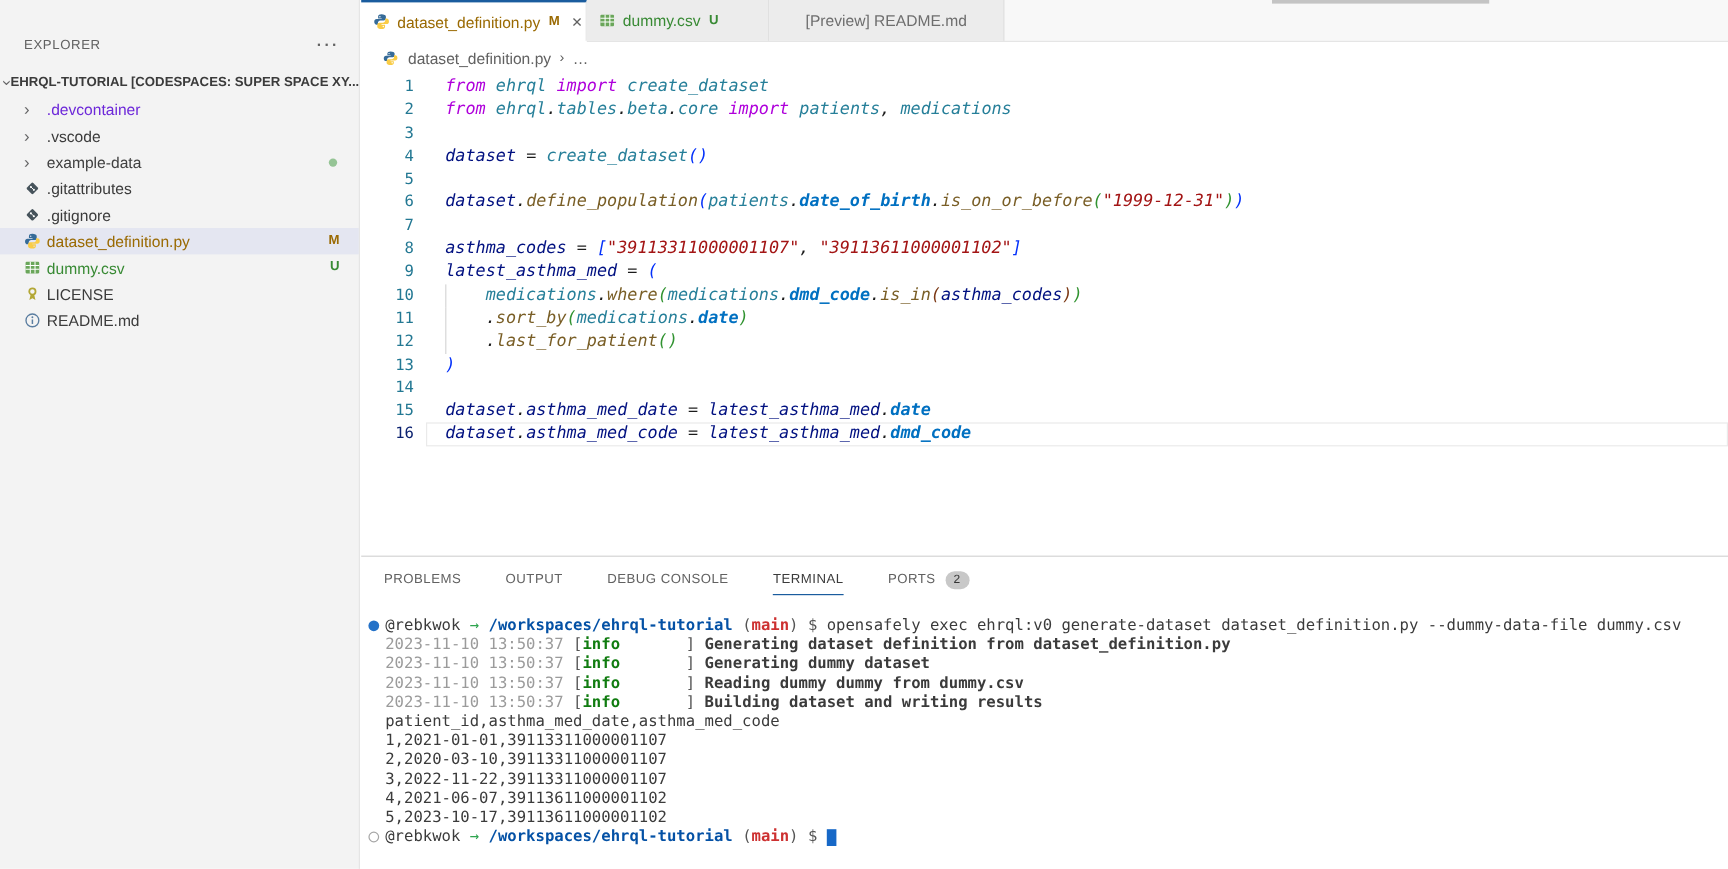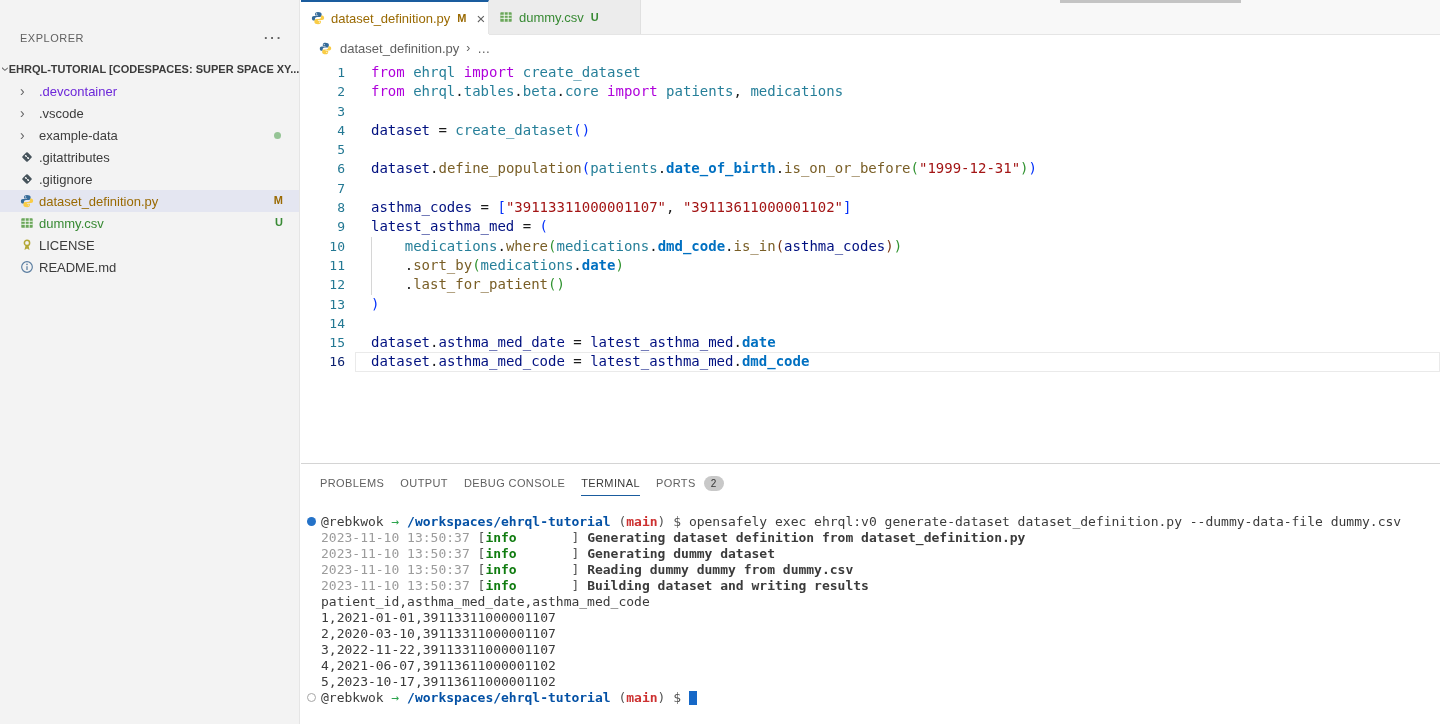--- a/index.html
+++ b/index.html
@@ -45,33 +45,33 @@
   .breadcrumb { display:flex; align-items:center; height:26px; background:#ffffff;
                 padding-left:18px; font-size:13px; color:#616161; }
   .breadcrumb .fi { margin-right:5px; }
   .bc-sep { margin:0 7px; color:#616161; font-size:12px; }
 
   
   .editor { position:relative; height:402px; background:#ffffff; padding-top:2px;
             font-family:"DejaVu Sans Mono", monospace; font-size:14px; overflow:hidden; }
   .code-line { position:relative; display:flex; height:19.3px; line-height:19.3px; white-space:pre; }
   .ln { width:44px; flex:none; text-align:right; color:#237893; font-size:13px; }
-  .code { margin-left:26px; }
+  .code { margin-left:26px;font-style:italic; }
   .guide { position:absolute; left:70px; top:0; bottom:0; border-left:1px solid #d6d6d6; }
   .code-line.current::before { content:""; position:absolute; left:54px; right:0; top:0; bottom:0;
                                border:1px solid #eaeaea; pointer-events:none; }
   .code-line.current .ln { color:#0b216f; }
   .tk-k{color:#af00db} .tk-m{color:#267f99} .tk-v{color:#001080}
   .tk-a{color:#0070c1;font-weight:bold} .tk-f{color:#795e26} .tk-s{color:#a31515}
   .tk-p{color:#1b1b1b} .tk-b1{color:#0431fa} .tk-b2{color:#319331} .tk-b3{color:#7b3814}
 
   
   .panel { position:absolute; left:0; right:0; top:463px; bottom:0; background:#ffffff;
            border-top:1px solid #d4d4d4; }
-  .panel-tabs { display:flex; align-items:center; height:38px; padding-left:19px; gap:16px; }
+  .panel-tabs { display:flex; align-items:center; height:38px; padding-left:19px; gap:37px; }
   .ptab { position:relative; display:flex; align-items:center; height:100%;
           font-size:11px; color:#616161; letter-spacing:.4px; cursor:pointer; }
   .ptab.active { color:#3b3b3b;text-align:center; }
   .ptab.active::after { content:""; position:absolute; left:0; right:0; bottom:6px;
                         border-bottom:1px solid #1a5c9e; }
   .ptab-badge { margin-left:8px; background:#c8c8c8; color:#333333; border-radius:9px;
                 padding:2px 7px; font-size:10px; }
 
   .terminal { position:relative; padding:12px 0 0 20px; font-family:"DejaVu Sans Mono", monospace;
               font-size:13px; line-height:16px; color:#3b3b3b; cursor:text; }
@@ -202,20 +202,23 @@
               <g stroke="#ffffff" stroke-width="1">
                 <line x1="1.5" y1="6" x2="14.5" y2="6"></line>
                 <line x1="1.5" y1="9.5" x2="14.5" y2="9.5"></line>
                 <line x1="6" y1="2.5" x2="6" y2="13.5"></line>
                 <line x1="10.5" y1="2.5" x2="10.5" y2="13.5"></line>
               </g>
             </svg>
           </span>
           <span style="color: rgb(56, 138, 52);">dummy.csv</span>
           <span class="tab-badge" style="color: rgb(56, 138, 52);">U</span>
+        </div>
+        <div class="tab center" style="width: 196px;">
+          <span style="color: rgb(110, 110, 110);">[Preview] README.md</span>
         </div>
         <div class="tab-scroll-thumb"></div>
       </div>
 
     <div class="breadcrumb">
       <span class="fi" id="bc-icon">
           <svg viewBox="0 0 16 16" width="13" height="13">
             <path fill="#366b98" d="M7.9 1C6 1 4.7 1.8 4.7 3.2V5h3.4v.6H3.3C1.9 5.6 1 6.6 1 8.2c0 1.6.9 2.7 2.3 2.7h1.2V9.2c0-1.3 1.1-2.3 2.4-2.3h3.3c1 0 1.9-.9 1.9-2V3.2C12.1 1.9 10.3 1 7.9 1zM6.4 2.6c.4 0 .7.3.7.7s-.3.7-.7.7-.7-.3-.7-.7.3-.7.7-.7z"></path>
             <path fill="#f9cc46" d="M8.1 15c1.9 0 3.2-.8 3.2-2.2V11H7.9v-.6h4.8c1.4 0 2.3-1 2.3-2.6S14.1 5.1 12.7 5.1h-1.2v1.7c0 1.3-1.1 2.3-2.4 2.3H5.8c-1 0-1.9.9-1.9 2v1.7C3.9 14.1 5.7 15 8.1 15zm1.5-1.6c-.4 0-.7-.3-.7-.7s.3-.7.7-.7.7.3.7.7-.3.7-.7.7z"></path>
           </svg>

